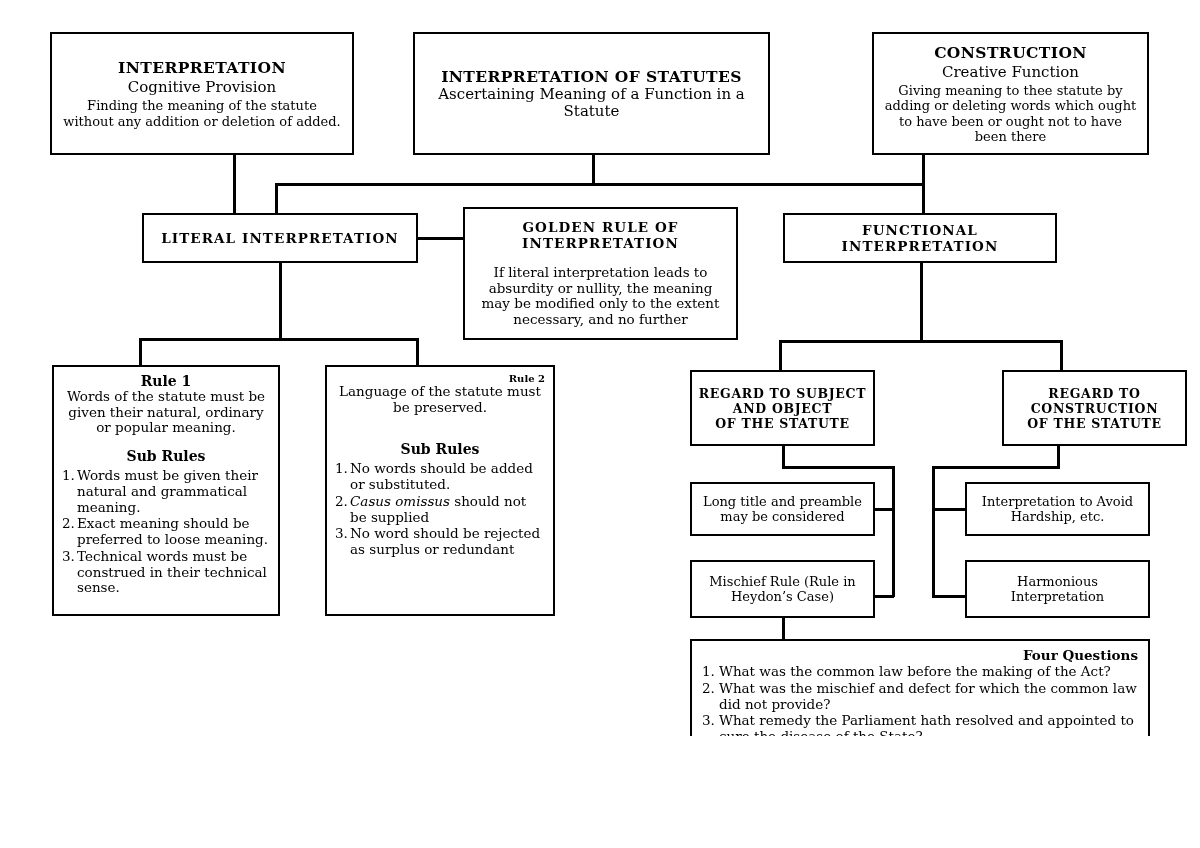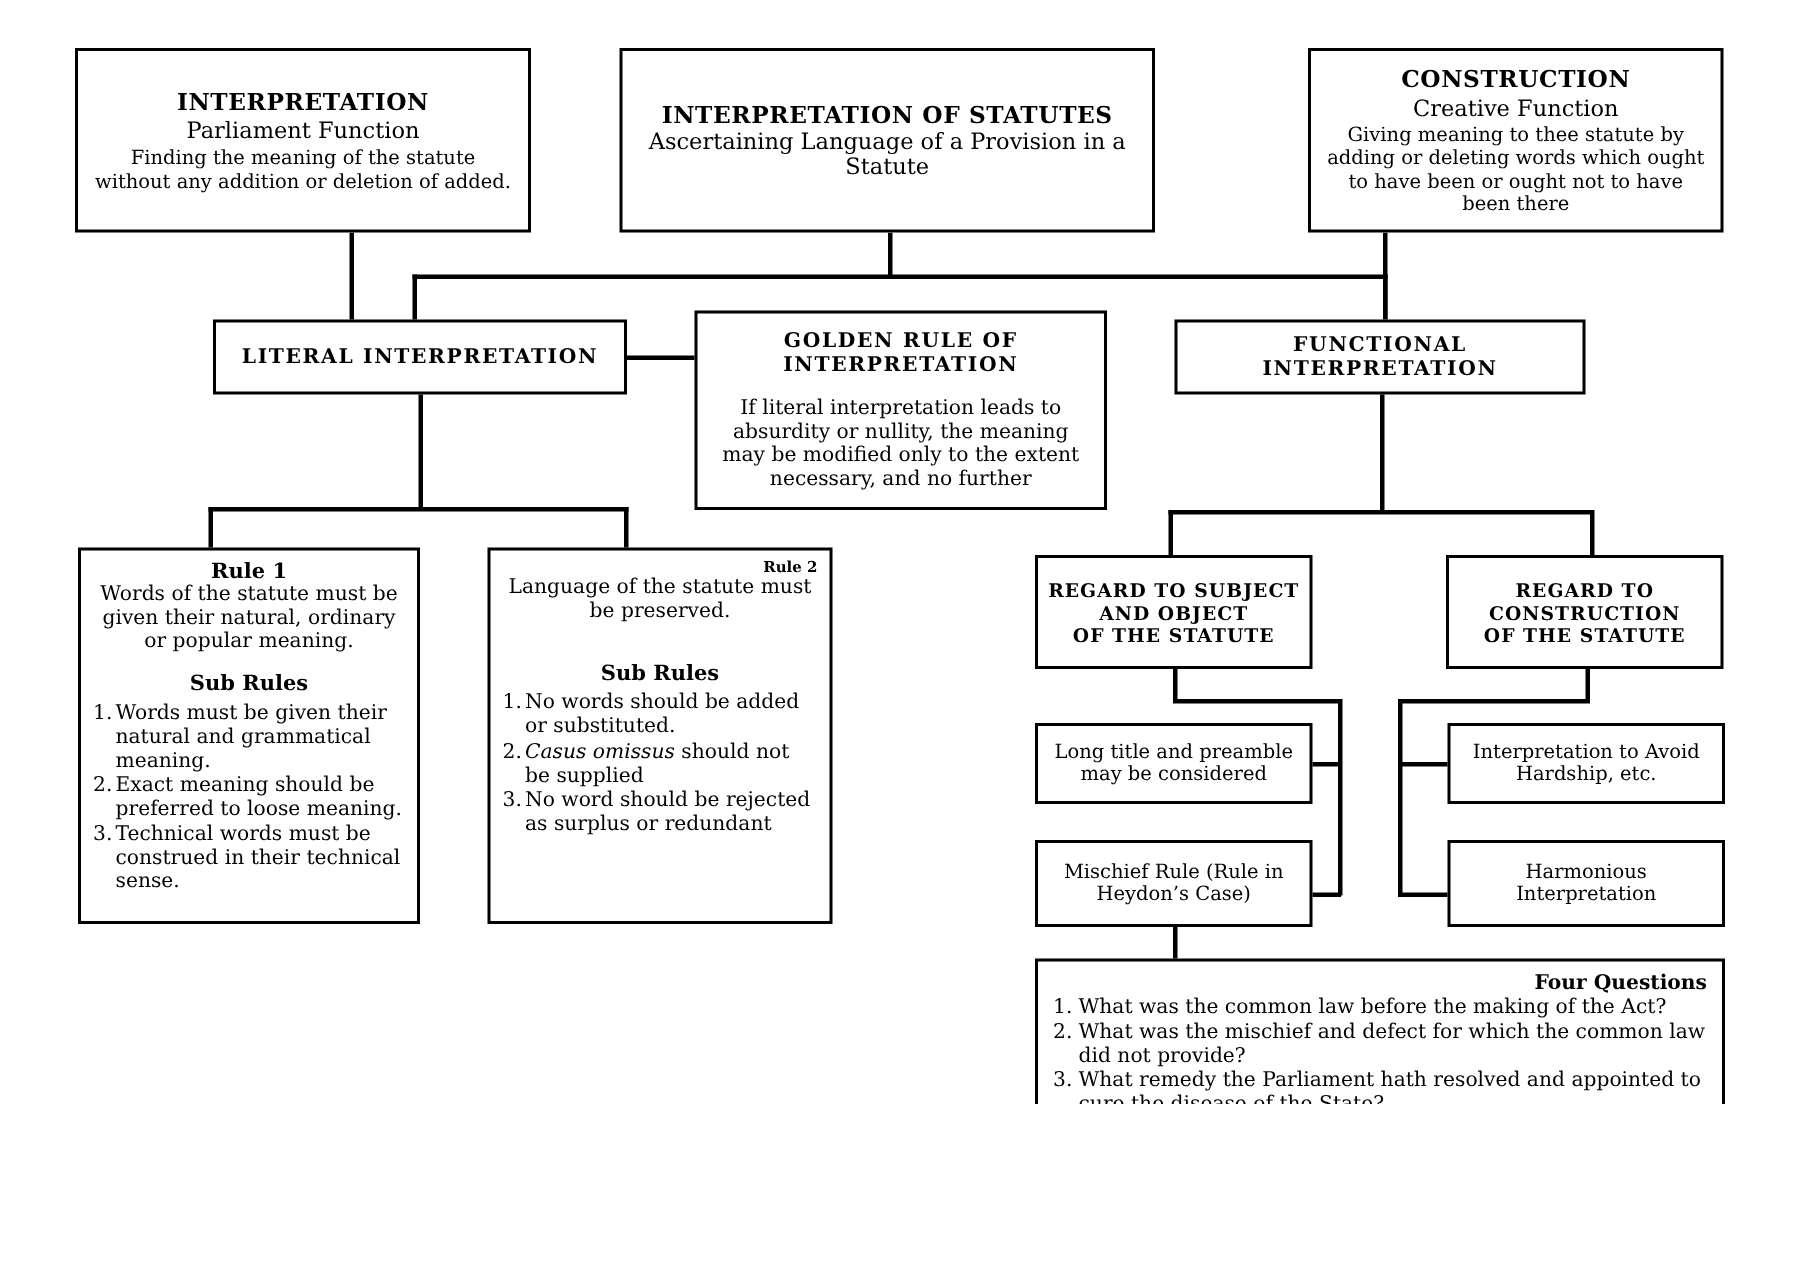--- a/index.html
+++ b/index.html
@@ -59,27 +59,27 @@
   <div class="line vl" style="left:1057px;top:445px;width:2.5px;height:23px;"></div>
   <div class="line hl" style="left:932px;top:466px;width:128px;height:2.5px;"></div>
   <div class="line vl" style="left:932px;top:466px;width:2.5px;height:131px;"></div>
   <div class="line hl" style="left:932px;top:508px;width:34px;height:2.5px;"></div>
   <div class="line hl" style="left:932px;top:595px;width:34px;height:2.5px;"></div>
 
   <div class="line vl" style="left:782px;top:618px;width:2.5px;height:22px;"></div>
 
   <div class="box" style="left:50px;top:32px;width:304px;height:123px;padding:6px 8px;">
     <div class="ttl" style="font-size:15.5px;letter-spacing:.4px;">INTERPRETATION</div>
-    <div class="cap" style="font-size:15px;margin-top:1px;">Parliament Function</div>
+    <div class="cap" style="font-size:15px;margin-top:1px;">Cognitive Provision</div>
     <div class="cap sml" style="font-size:13px;margin-top:2px;">Finding the meaning of the statute without any addition or deletion of added.</div>
   </div>
 
   <div class="box" style="left:413px;top:32px;width:357px;height:123px;padding:5px 7px;">
     <div class="ttl" style="font-size:15.5px;letter-spacing:.4px;">INTERPRETATION OF STATUTES</div>
-    <div class="cap sml" style="font-size:15px;margin-top:0px;">Ascertaining Language of a Provision in a Statute</div>
+    <div class="cap sml" style="font-size:15px;margin-top:0px;">Ascertaining Meaning of a Function in a Statute</div>
   </div>
 
   <div class="box" style="left:872px;top:32px;width:277px;height:123px;padding:6px 8px;">
     <div class="ttl" style="font-size:15.5px;letter-spacing:.4px;">CONSTRUCTION</div>
     <div class="cap" style="font-size:15px;margin-top:1px;">Creative Function</div>
     <div class="cap sml" style="font-size:13px;margin-top:2px;">Giving meaning to thee statute by adding or deleting words which ought to have been or ought not to have been there</div>
   </div>
 
   <div class="box" style="left:142px;top:213px;width:276px;height:50px;">
     <div class="ttl" style="font-size:13.5px;letter-spacing:1.1px;">LITERAL INTERPRETATION</div>
@@ -116,21 +116,21 @@
       <li><span class="num">3.</span><span>No word should be rejected as surplus or redundant</span></li>
     </ul>
   </div>
 
   <div class="box" style="left:690px;top:370px;width:185px;height:76px;">
     <div class="ttl" style="font-size:12.5px;letter-spacing:.7px;">REGARD TO SUBJECT</div>
     <div class="ttl" style="font-size:12.5px;letter-spacing:.7px;">AND OBJECT</div>
     <div class="ttl" style="font-size:12.5px;letter-spacing:.7px;">OF THE STATUTE</div>
   </div>
 
-  <div class="box" style="left:964px;top:370px;width:185px;height:76px;">
+  <div class="box" style="left:1002px;top:370px;width:185px;height:76px;">
     <div class="ttl" style="font-size:12.5px;letter-spacing:.7px;">REGARD TO</div>
     <div class="ttl" style="font-size:12.5px;letter-spacing:.7px;">CONSTRUCTION</div>
     <div class="ttl" style="font-size:12.5px;letter-spacing:.7px;">OF THE STATUTE</div>
   </div>
 
   <div class="box" style="left:690px;top:482px;width:185px;height:54px;">
     <div class="cap" style="font-size:13px;">Long title and preamble</div>
     <div class="cap" style="font-size:13px;">may be considered</div>
   </div>
 

